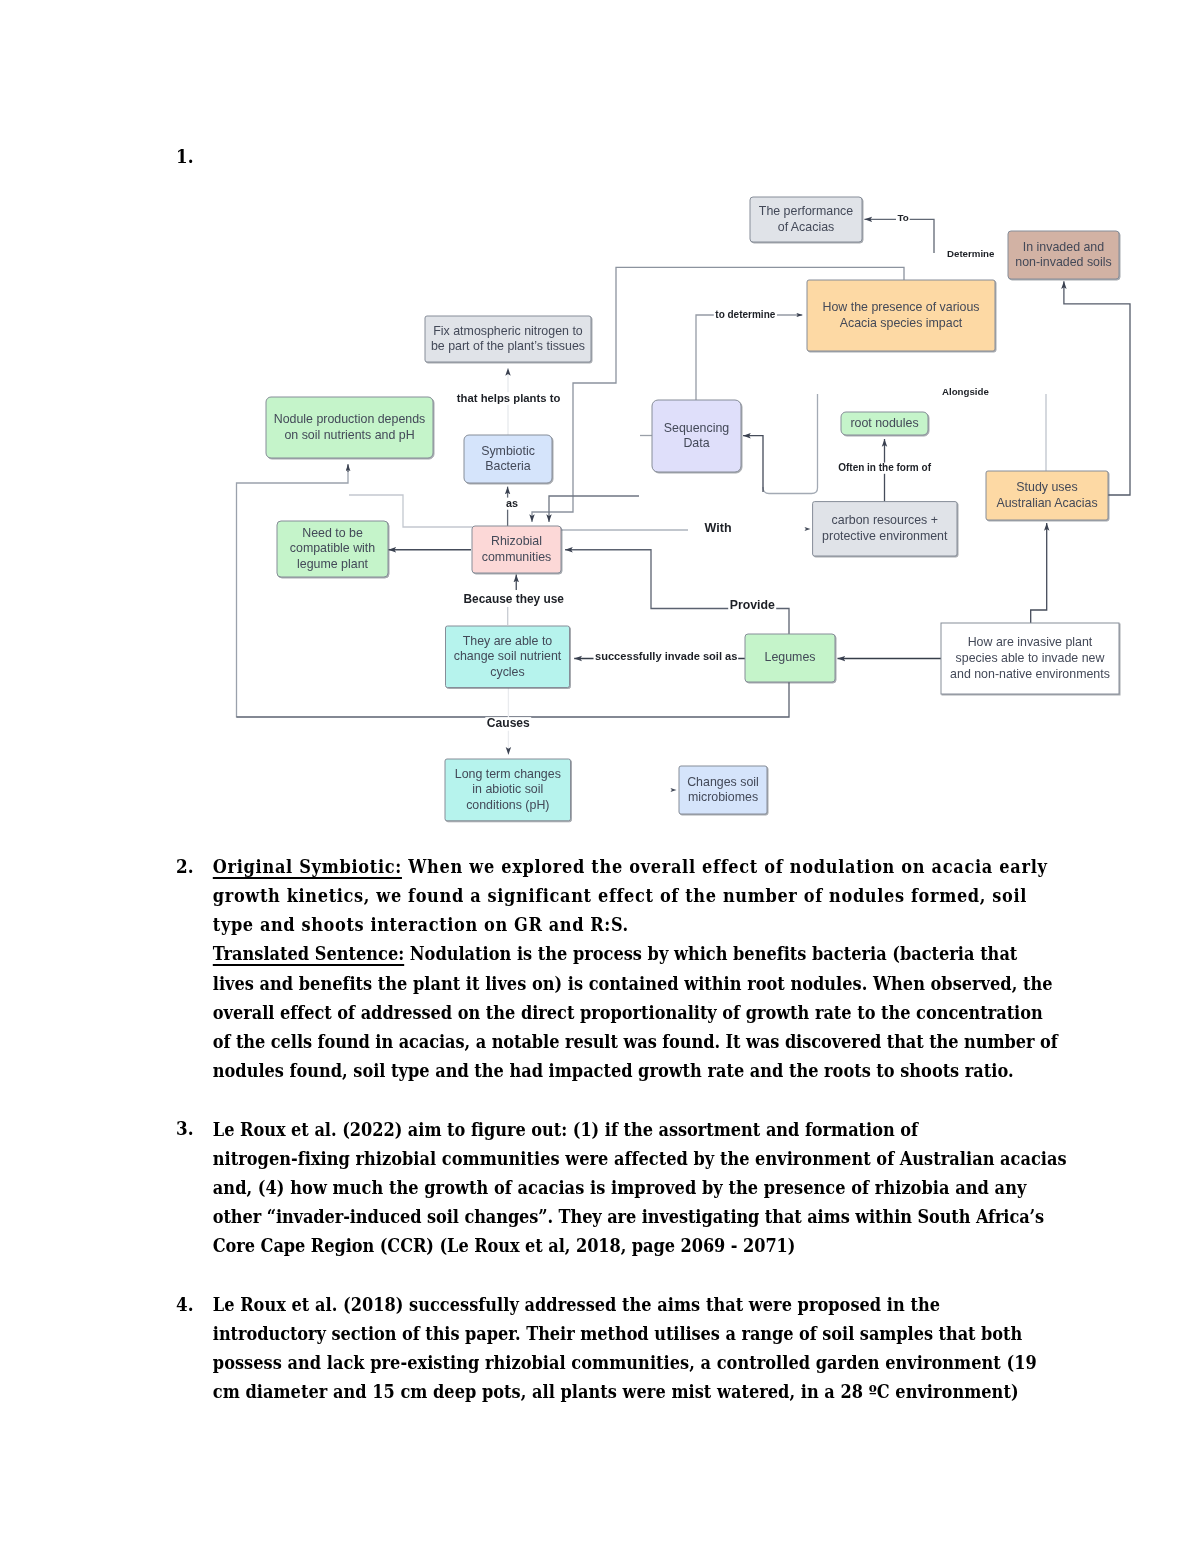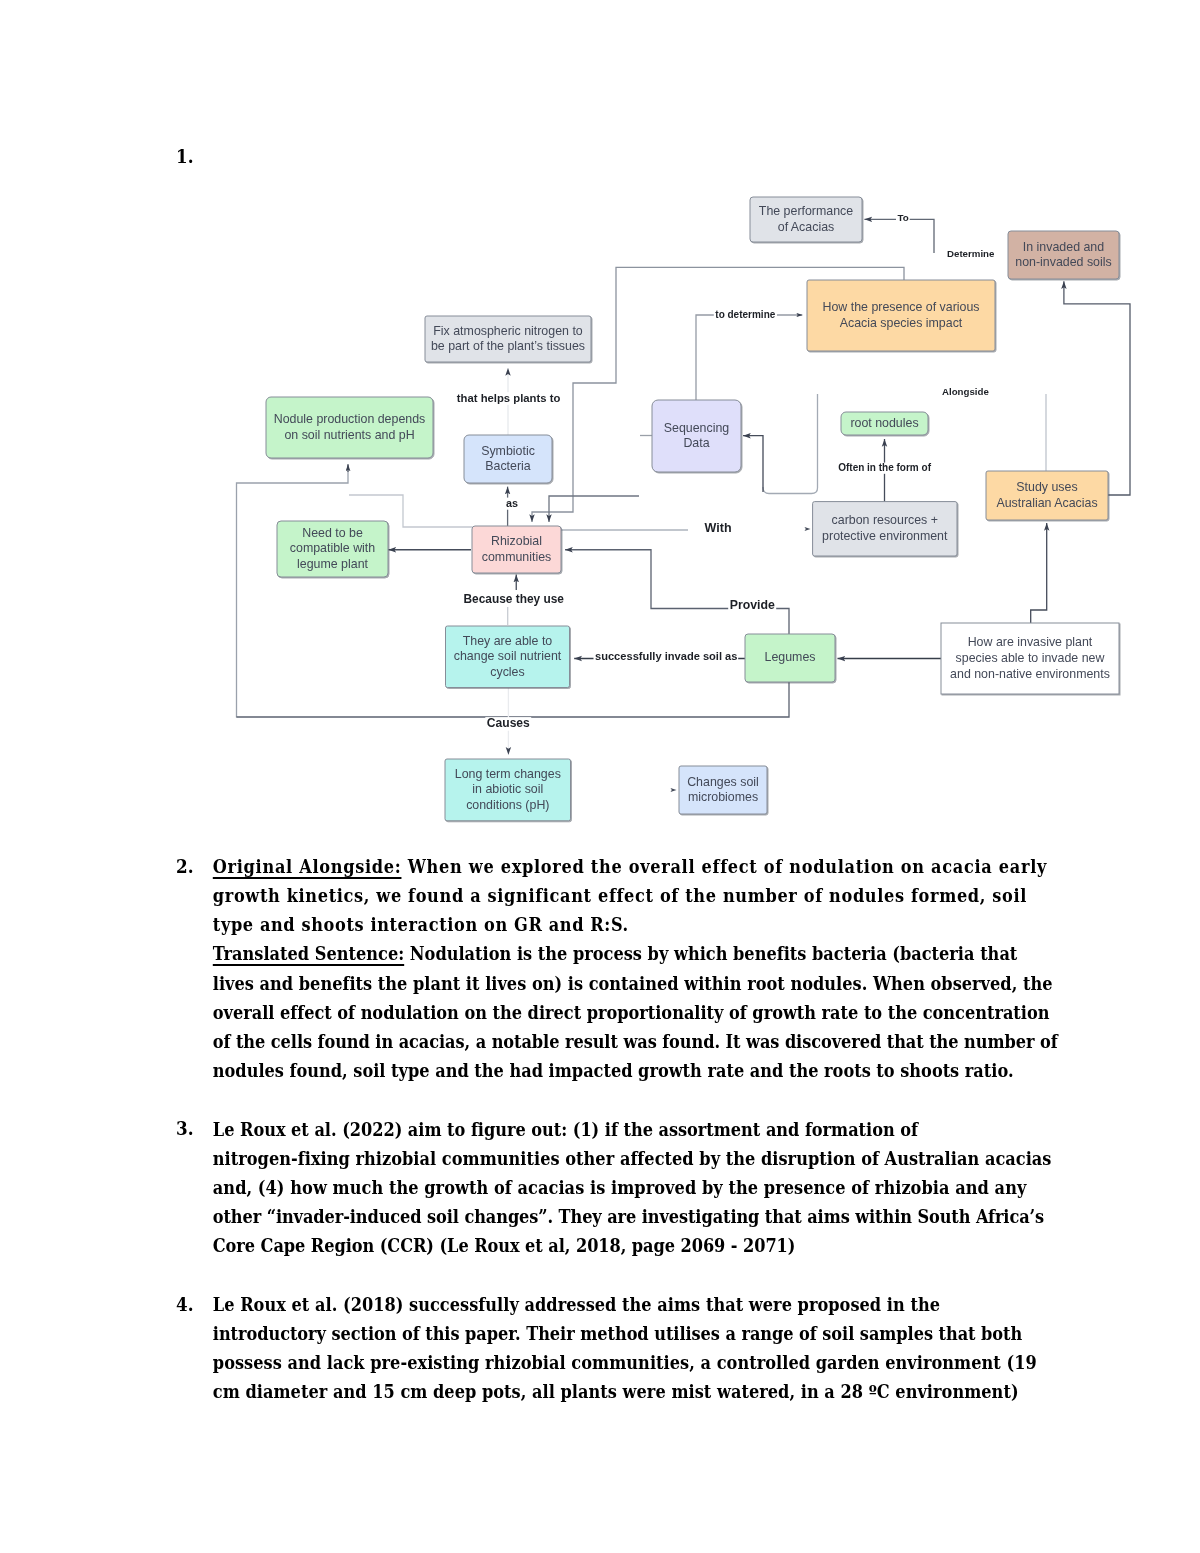--- a/index.html
+++ b/index.html
@@ -174,30 +174,30 @@
 <rect x="593.5" y="650.9" width="144.7" height="12.4" fill="#ffffff"></rect>
 <text x="595.0" y="660.0" text-anchor="start" font-size="11.1" class="edgelabel">successfully invade soil as</text>
 <rect x="485.3" y="717.1" width="45.9" height="13.6" fill="#ffffff"></rect>
 <text x="486.8" y="727.0" text-anchor="start" font-size="12.1" class="edgelabel">Causes</text>
 </g>
 </svg>
 <div class="marker" style="top:156.52px;font-size:18.6px">1.</div>
 <div class="marker" style="top:866.62px;font-size:18.60px">2.</div>
 <div class="marker" style="top:1129.42px;font-size:18.60px">3.</div>
 <div class="marker" style="top:1304.62px;font-size:18.60px">4.</div>
-<div class="tline" style="top:866.81px;font-size:17.97px;letter-spacing:0.6998px"><u>Original Alongside:</u><span> When we explored the overall effect of nodulation on acacia early</span></div>
+<div class="tline" style="top:866.81px;font-size:17.97px;letter-spacing:0.6998px"><u>Original Symbiotic:</u><span> When we explored the overall effect of nodulation on acacia early</span></div>
 <div class="tline" style="top:896.01px;font-size:17.97px;letter-spacing:0.6539px"><span>growth kinetics, we found a significant effect of the number of nodules formed, soil</span></div>
 <div class="tline" style="top:925.21px;font-size:17.97px;letter-spacing:0.6184px"><span>type and shoots interaction on GR and R:S.</span></div>
 <div class="tline" style="top:954.41px;font-size:17.97px;letter-spacing:0.0174px"><u>Translated Sentence:</u><span> Nodulation is the process by which benefits bacteria (bacteria that</span></div>
 <div class="tline" style="top:983.61px;font-size:17.97px;letter-spacing:0.0220px"><span>lives and benefits the plant it lives on) is contained within root nodules. When observed, the</span></div>
-<div class="tline" style="top:1012.81px;font-size:17.97px;letter-spacing:-0.0084px"><span>overall effect of nodulation on the direct proportionality of growth rate to the concentration</span></div>
+<div class="tline" style="top:1012.81px;font-size:17.97px;letter-spacing:-0.0084px"><span>overall effect of addressed on the direct proportionality of growth rate to the concentration</span></div>
 <div class="tline" style="top:1042.01px;font-size:17.97px;letter-spacing:-0.0580px"><span>of the cells found in acacias, a notable result was found. It was discovered that the number of</span></div>
 <div class="tline" style="top:1071.21px;font-size:17.97px;letter-spacing:0.0065px"><span>nodules found, soil type and the had impacted growth rate and the roots to shoots ratio.</span></div>
 <div class="tline" style="top:1129.61px;font-size:17.97px;letter-spacing:-0.0190px"><span>Le Roux et al. (2022) aim to figure out: (1) if the assortment and formation of</span></div>
-<div class="tline" style="top:1158.81px;font-size:17.97px;letter-spacing:0.0356px"><span>nitrogen-fixing rhizobial communities other affected by the disruption of Australian acacias</span></div>
+<div class="tline" style="top:1158.81px;font-size:17.97px;letter-spacing:0.0356px"><span>nitrogen-fixing rhizobial communities were affected by the environment of Australian acacias</span></div>
 <div class="tline" style="top:1188.01px;font-size:17.97px;letter-spacing:0.0634px"><span>and, (4) how much the growth of acacias is improved by the presence of rhizobia and any</span></div>
 <div class="tline" style="top:1217.21px;font-size:17.97px;letter-spacing:-0.0815px"><span>other “invader-induced soil changes”. They are investigating that aims within South Africa’s</span></div>
 <div class="tline" style="top:1246.41px;font-size:17.97px;letter-spacing:-0.0512px"><span>Core Cape Region (CCR) (Le Roux et al, 2018, page 2069 - 2071)</span></div>
 <div class="tline" style="top:1304.81px;font-size:17.97px;letter-spacing:0.0364px"><span>Le Roux et al. (2018) successfully addressed the aims that were proposed in the</span></div>
 <div class="tline" style="top:1334.01px;font-size:17.97px;letter-spacing:-0.0445px"><span>introductory section of this paper. Their method utilises a range of soil samples that both</span></div>
 <div class="tline" style="top:1363.21px;font-size:17.97px;letter-spacing:0.0427px"><span>possess and lack pre-existing rhizobial communities, a controlled garden environment (19</span></div>
 <div class="tline" style="top:1392.41px;font-size:17.97px;letter-spacing:0.0364px"><span>cm diameter and 15 cm deep pots, all plants were mist watered, in a 28 ºC environment)</span></div>
 </div>
 
 </body></html>

